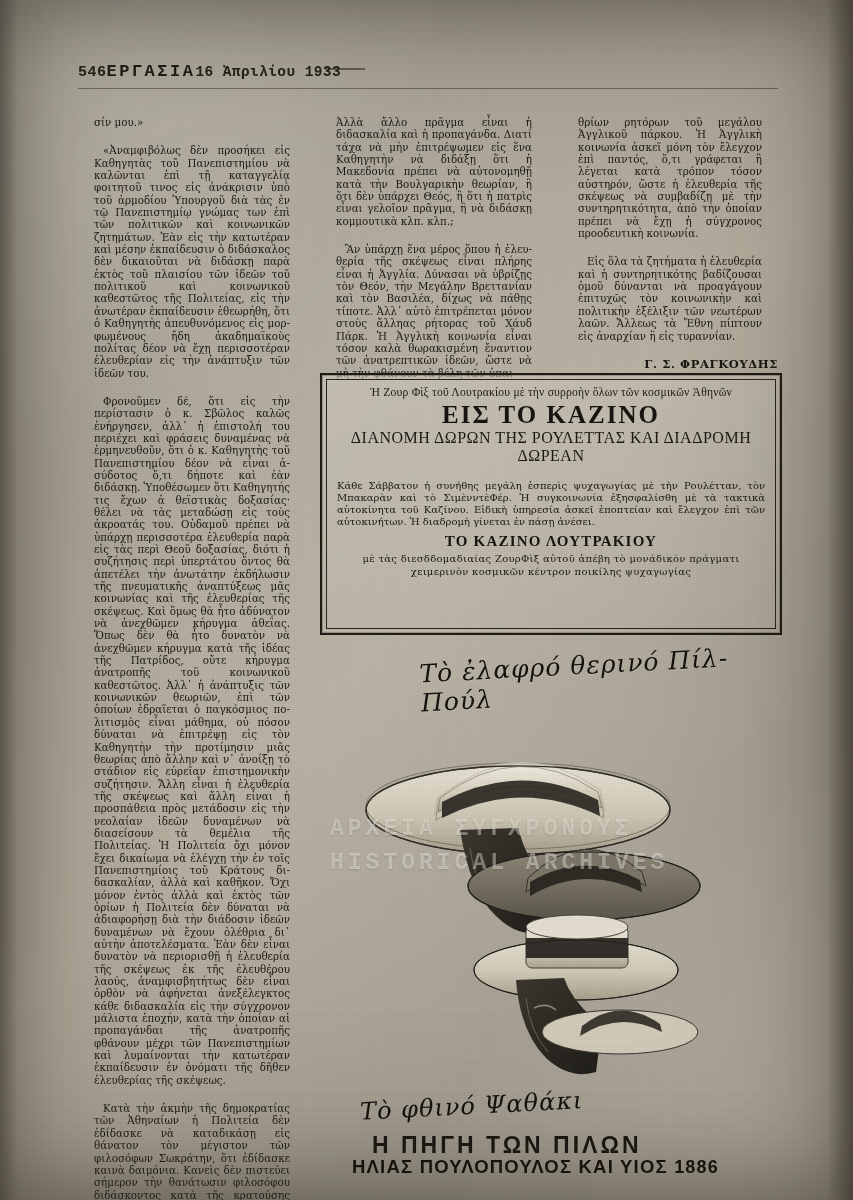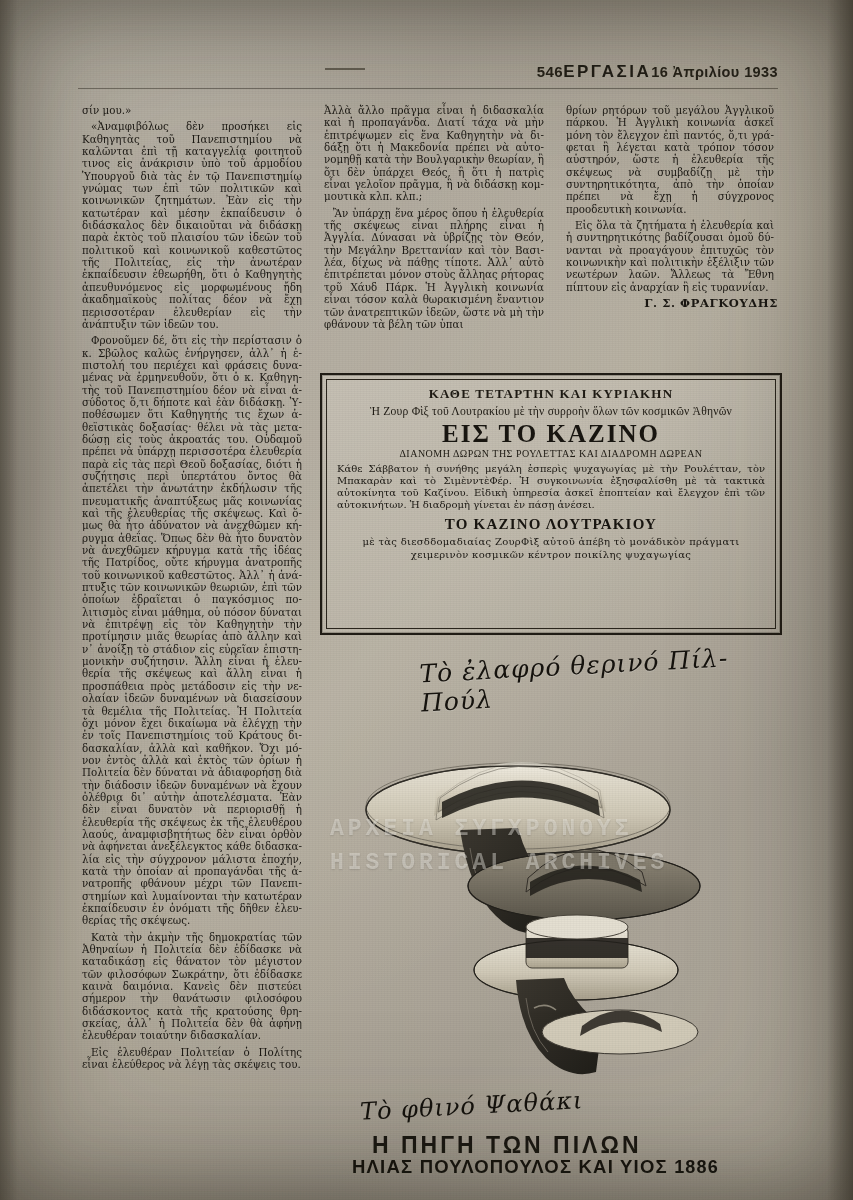--- a/index.html
+++ b/index.html
@@ -51,22 +51,22 @@
     pointer-events: none;
   }
 
   
   .masthead {
     position: absolute;
     left: 78px; top: 62px;
     width: 700px;
     display: flex;
     align-items: baseline;
-    justify-content: flex-end;
-    font-family: Liberation Sans, sans-serif;
+    justify-content: flex-start;
+    font-family: Liberation Mono, monospace;
   }
   .folio {
     font-size: 15px;
     letter-spacing: 0.5px;
     font-weight: 700;
     color: #262219;
   }
   .journal-name {
     font-size: 17px;
     font-weight: 700;
@@ -97,21 +97,21 @@
     position: absolute;
     top: 100px;
     font-size: 10.3px;
     line-height: 12.35px;
     text-align: justify;
     text-justify: inter-word;
     hyphens: auto;
     color: #1b1813;
   }
   .col p {
-    margin: 4px;
+    margin: 16px;
     text-indent: 9px;
   }
   .col p.noind { text-indent: 0; }
   .col-1 { left: 78px;  width: 228px; }
   .col-2 { left: 320px; width: 228px; }
   .col-3 { left: 562px; width: 216px; }
 
   .byline {
     margin-top: 2px;
     text-align: right;
@@ -162,24 +162,24 @@
   }
   .ad-title {
     font-size: 25px;
     font-weight: 700;
     letter-spacing: 2px;
     color: #181510;
     line-height: 27px;
     margin: 1px 0 1px 0;
   }
   .ad-line-3 {
-    font-size: 10px;
+    font-size: 16px;
     letter-spacing: 0.5px;
     color: #1e1a13;
-    margin-bottom: 4px;
+    margin-bottom: 15px;
   }
   .ad-body {
     font-family: "DejaVu Serif", serif;
     font-size: 10px;
     line-height: 12px;
     text-align: justify;
     color: #1b1813;
     margin-bottom: 5px;
   }
   .ad-sub-title {
@@ -294,21 +294,20 @@
   </div>
 
   <div class="col col-3">
     <p class="noind">θρίων ρητόρων τοῦ μεγάλου Ἀγγλικοῦ πάρκου. Ἡ Ἀγγλικὴ κοινωνία ἀσκεῖ μόνη τὸν ἔλεγχον ἐπὶ παντός, ὅ,τι γρά­φεται ἢ λέγεται κατὰ τρόπον τόσον αὐστηρόν, ὥστε ἡ ἐλευθερία τῆς σκέψεως νὰ συμβαδίζῃ μὲ τὴν συντηρητικότητα, ἀπὸ τὴν ὁποίαν πρέπει νὰ ἔχῃ ἡ σύγχρονος προοδευτικὴ κοινωνία.</p>
     <p>Εἰς ὅλα τὰ ζητήματα ἡ ἐλευθερία καὶ ἡ συντηρητικότης βαδίζουσαι ὁμοῦ δύ­νανται νὰ προαγάγουν ἐπιτυχῶς τὸν κοι­νωνικὴν καὶ πολιτικὴν ἐξέλιξιν τῶν νεω­τέρων λαῶν. Ἄλλεως τὰ Ἔθνη πίπτουν εἰς ἀναρχίαν ἢ εἰς τυραννίαν.</p>
     <div class="byline">Γ. Σ. ΦΡΑΓΚΟΥΔΗΣ</div>
   </div>
 
   <div class="ad-casino">
     <div class="ad-casino-inner">
-      <div class="ad-line-1">ΚΑΘΕ ΤΕΤΑΡΤΗΝ ΚΑΙ ΚΥΡΙΑΚΗΝ</div>
       <div class="ad-line-2">Ἡ Ζουρ Φὶξ τοῦ Λουτρακίου μὲ τὴν συρροὴν ὅλων τῶν κοσμικῶν Ἀθηνῶν</div>
       <div class="ad-title">ΕΙΣ ΤΟ ΚΑΖΙΝΟ</div>
       <div class="ad-line-3">ΔΙΑΝΟΜΗ ΔΩΡΩΝ ΤΗΣ ΡΟΥΛΕΤΤΑΣ ΚΑΙ ΔΙΑΔΡΟΜΗ ΔΩΡΕΑΝ</div>
       <div class="ad-body">Κάθε Σάββατον ἡ συνήθης μεγάλη ἑσπερὶς ψυχαγωγίας μὲ τὴν Ρου­λέτταν, τὸν Μπακαρὰν καὶ τὸ Σιμὲν­ντὲ­Φέρ. Ἡ συγκοινωνία ἐξησφα­λίσθη μὲ τὰ τακτικὰ αὐτοκίνητα τοῦ Καζίνου. Εἰδικὴ ὑπηρεσία ἀσκεῖ ἐποπτείαν καὶ ἔλεγχον ἐπὶ τῶν αὐτοκινήτων. Ἡ διαδρομὴ γίνεται ἐν πάσῃ ἀνέσει.</div>
       <div class="ad-sub-title">ΤΟ ΚΑΖΙΝΟ ΛΟΥΤΡΑΚΙΟΥ</div>
       <div class="ad-foot">μὲ τὰς διεσδδομαδιαίας Ζουρ­Φὶξ αὐτοῦ ἀπέβη τὸ μονάδικὸν πράγματι χειμερινὸν κοσμικῶν κέν­τρον ποικίλης ψυχαγωγίας</div>
     </div>
   </div>
 
   <div class="ad-hats">

